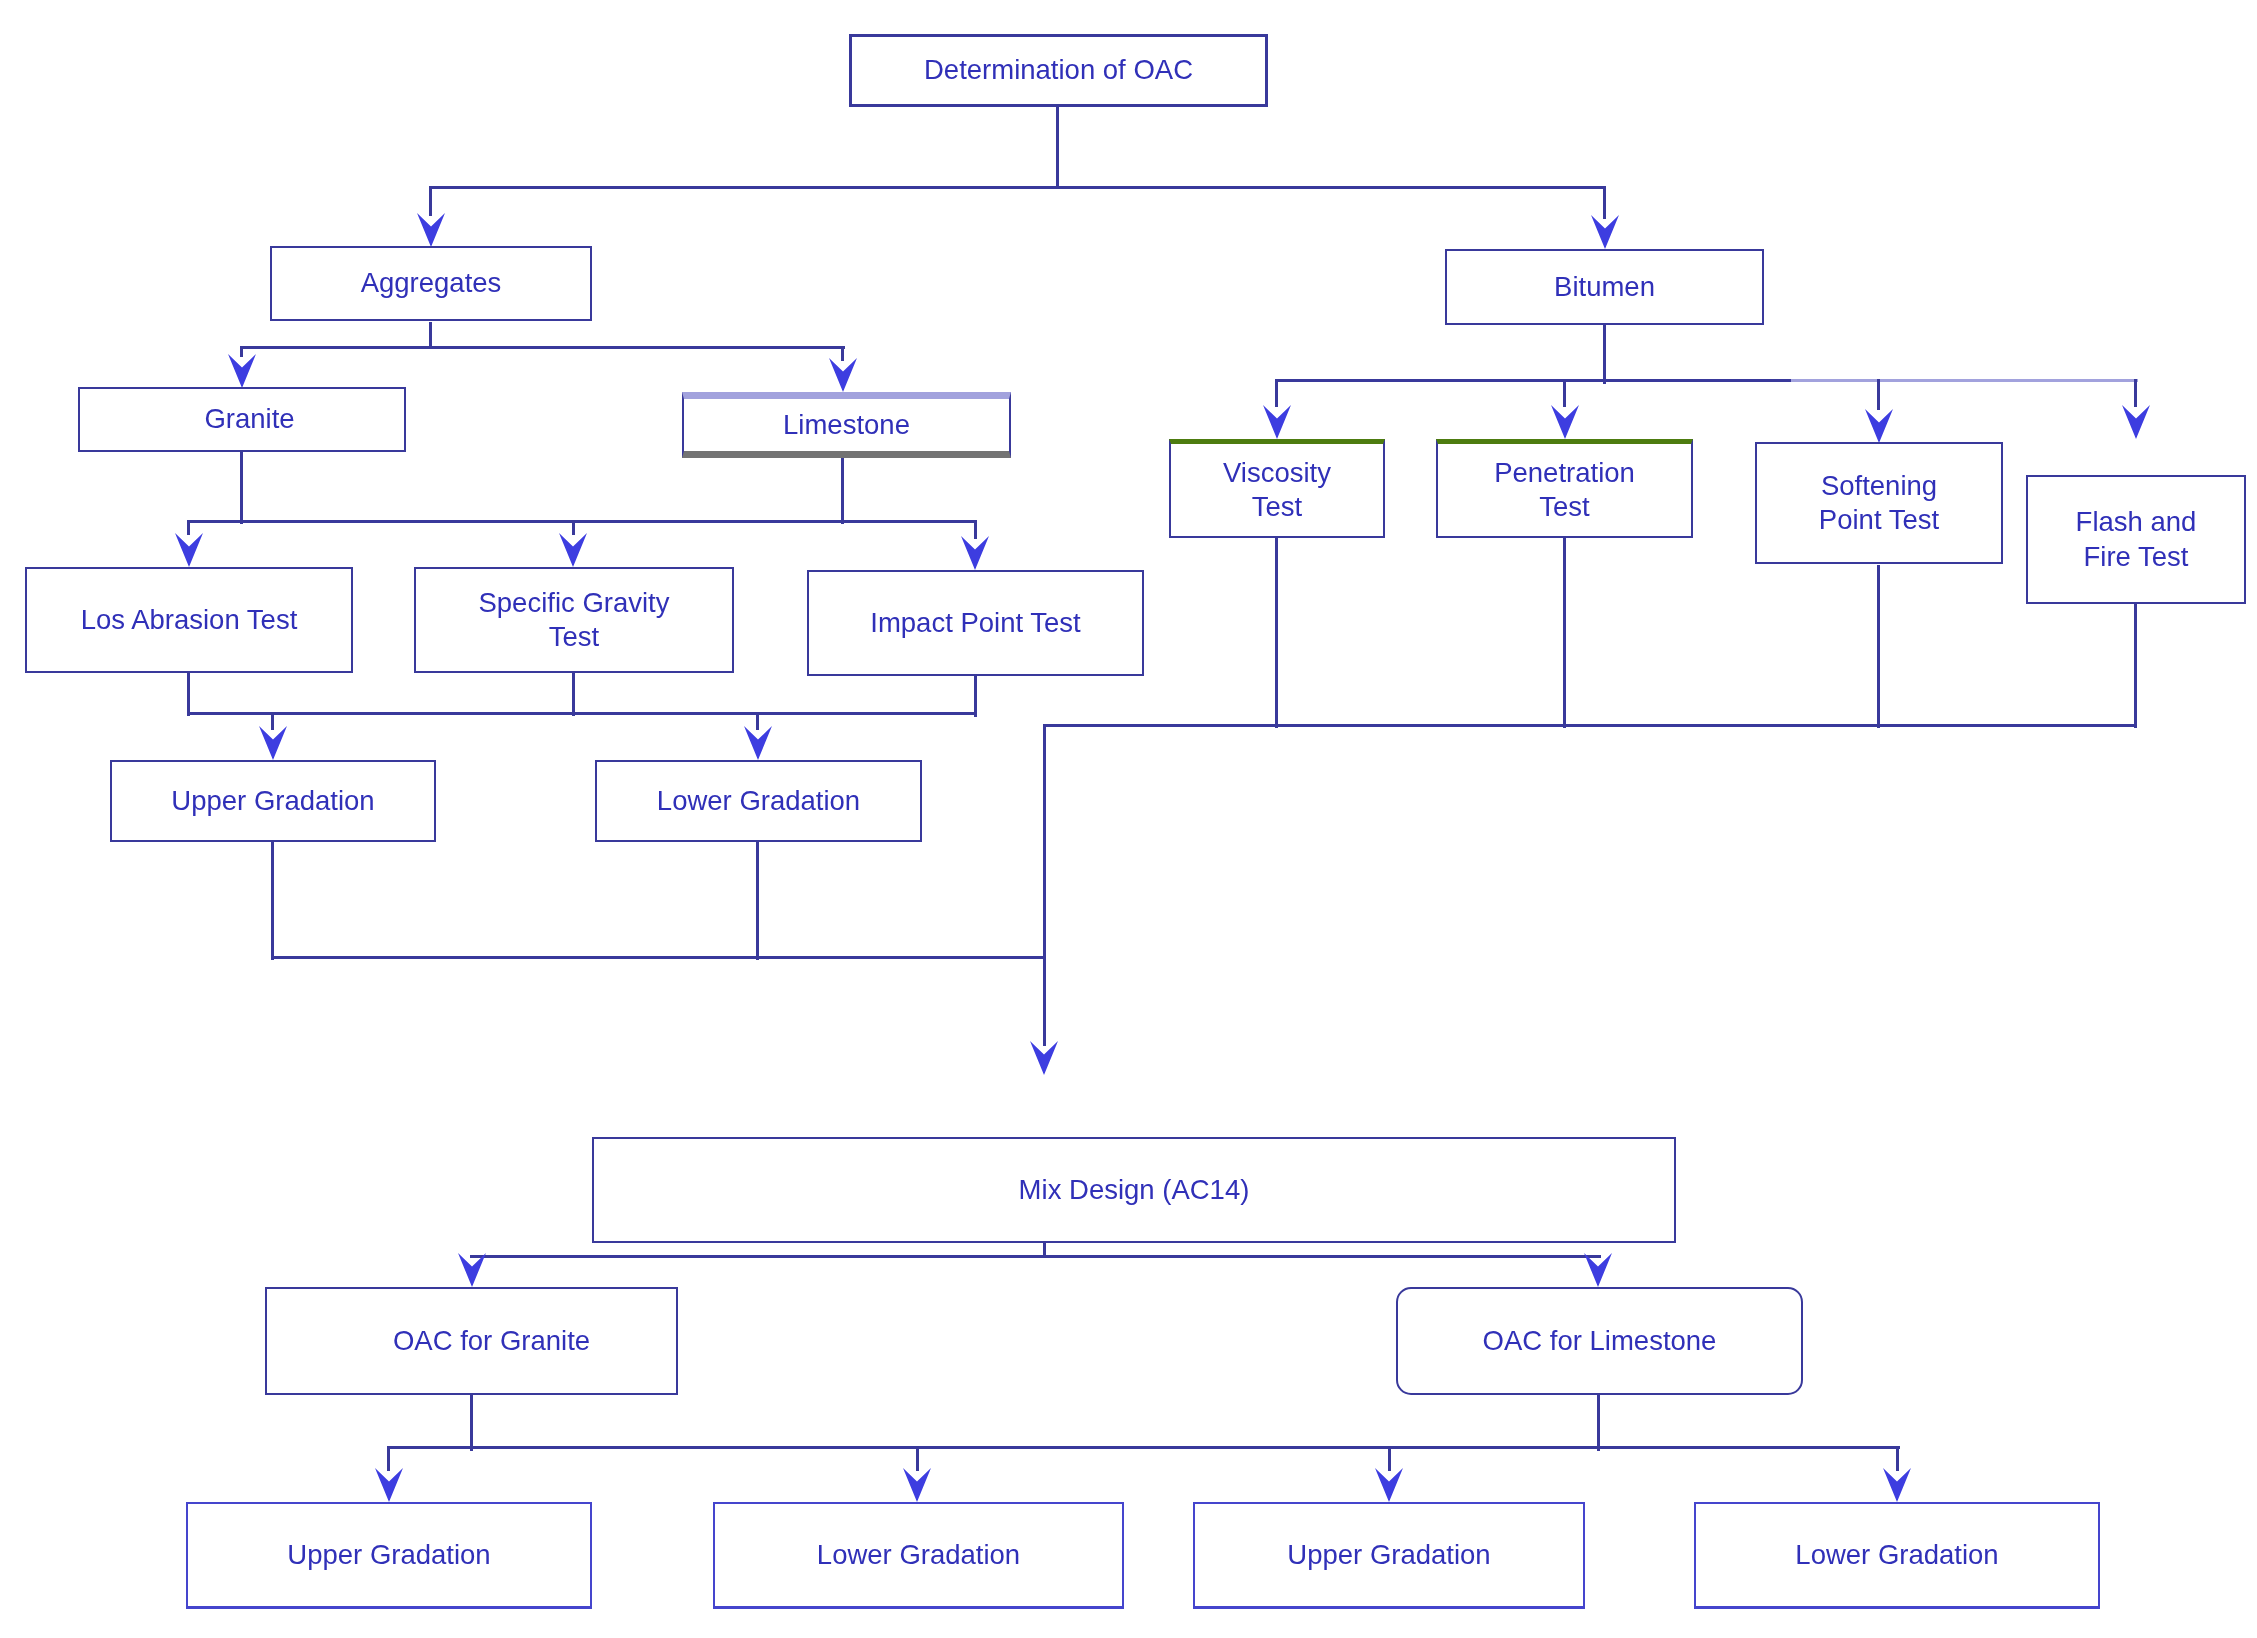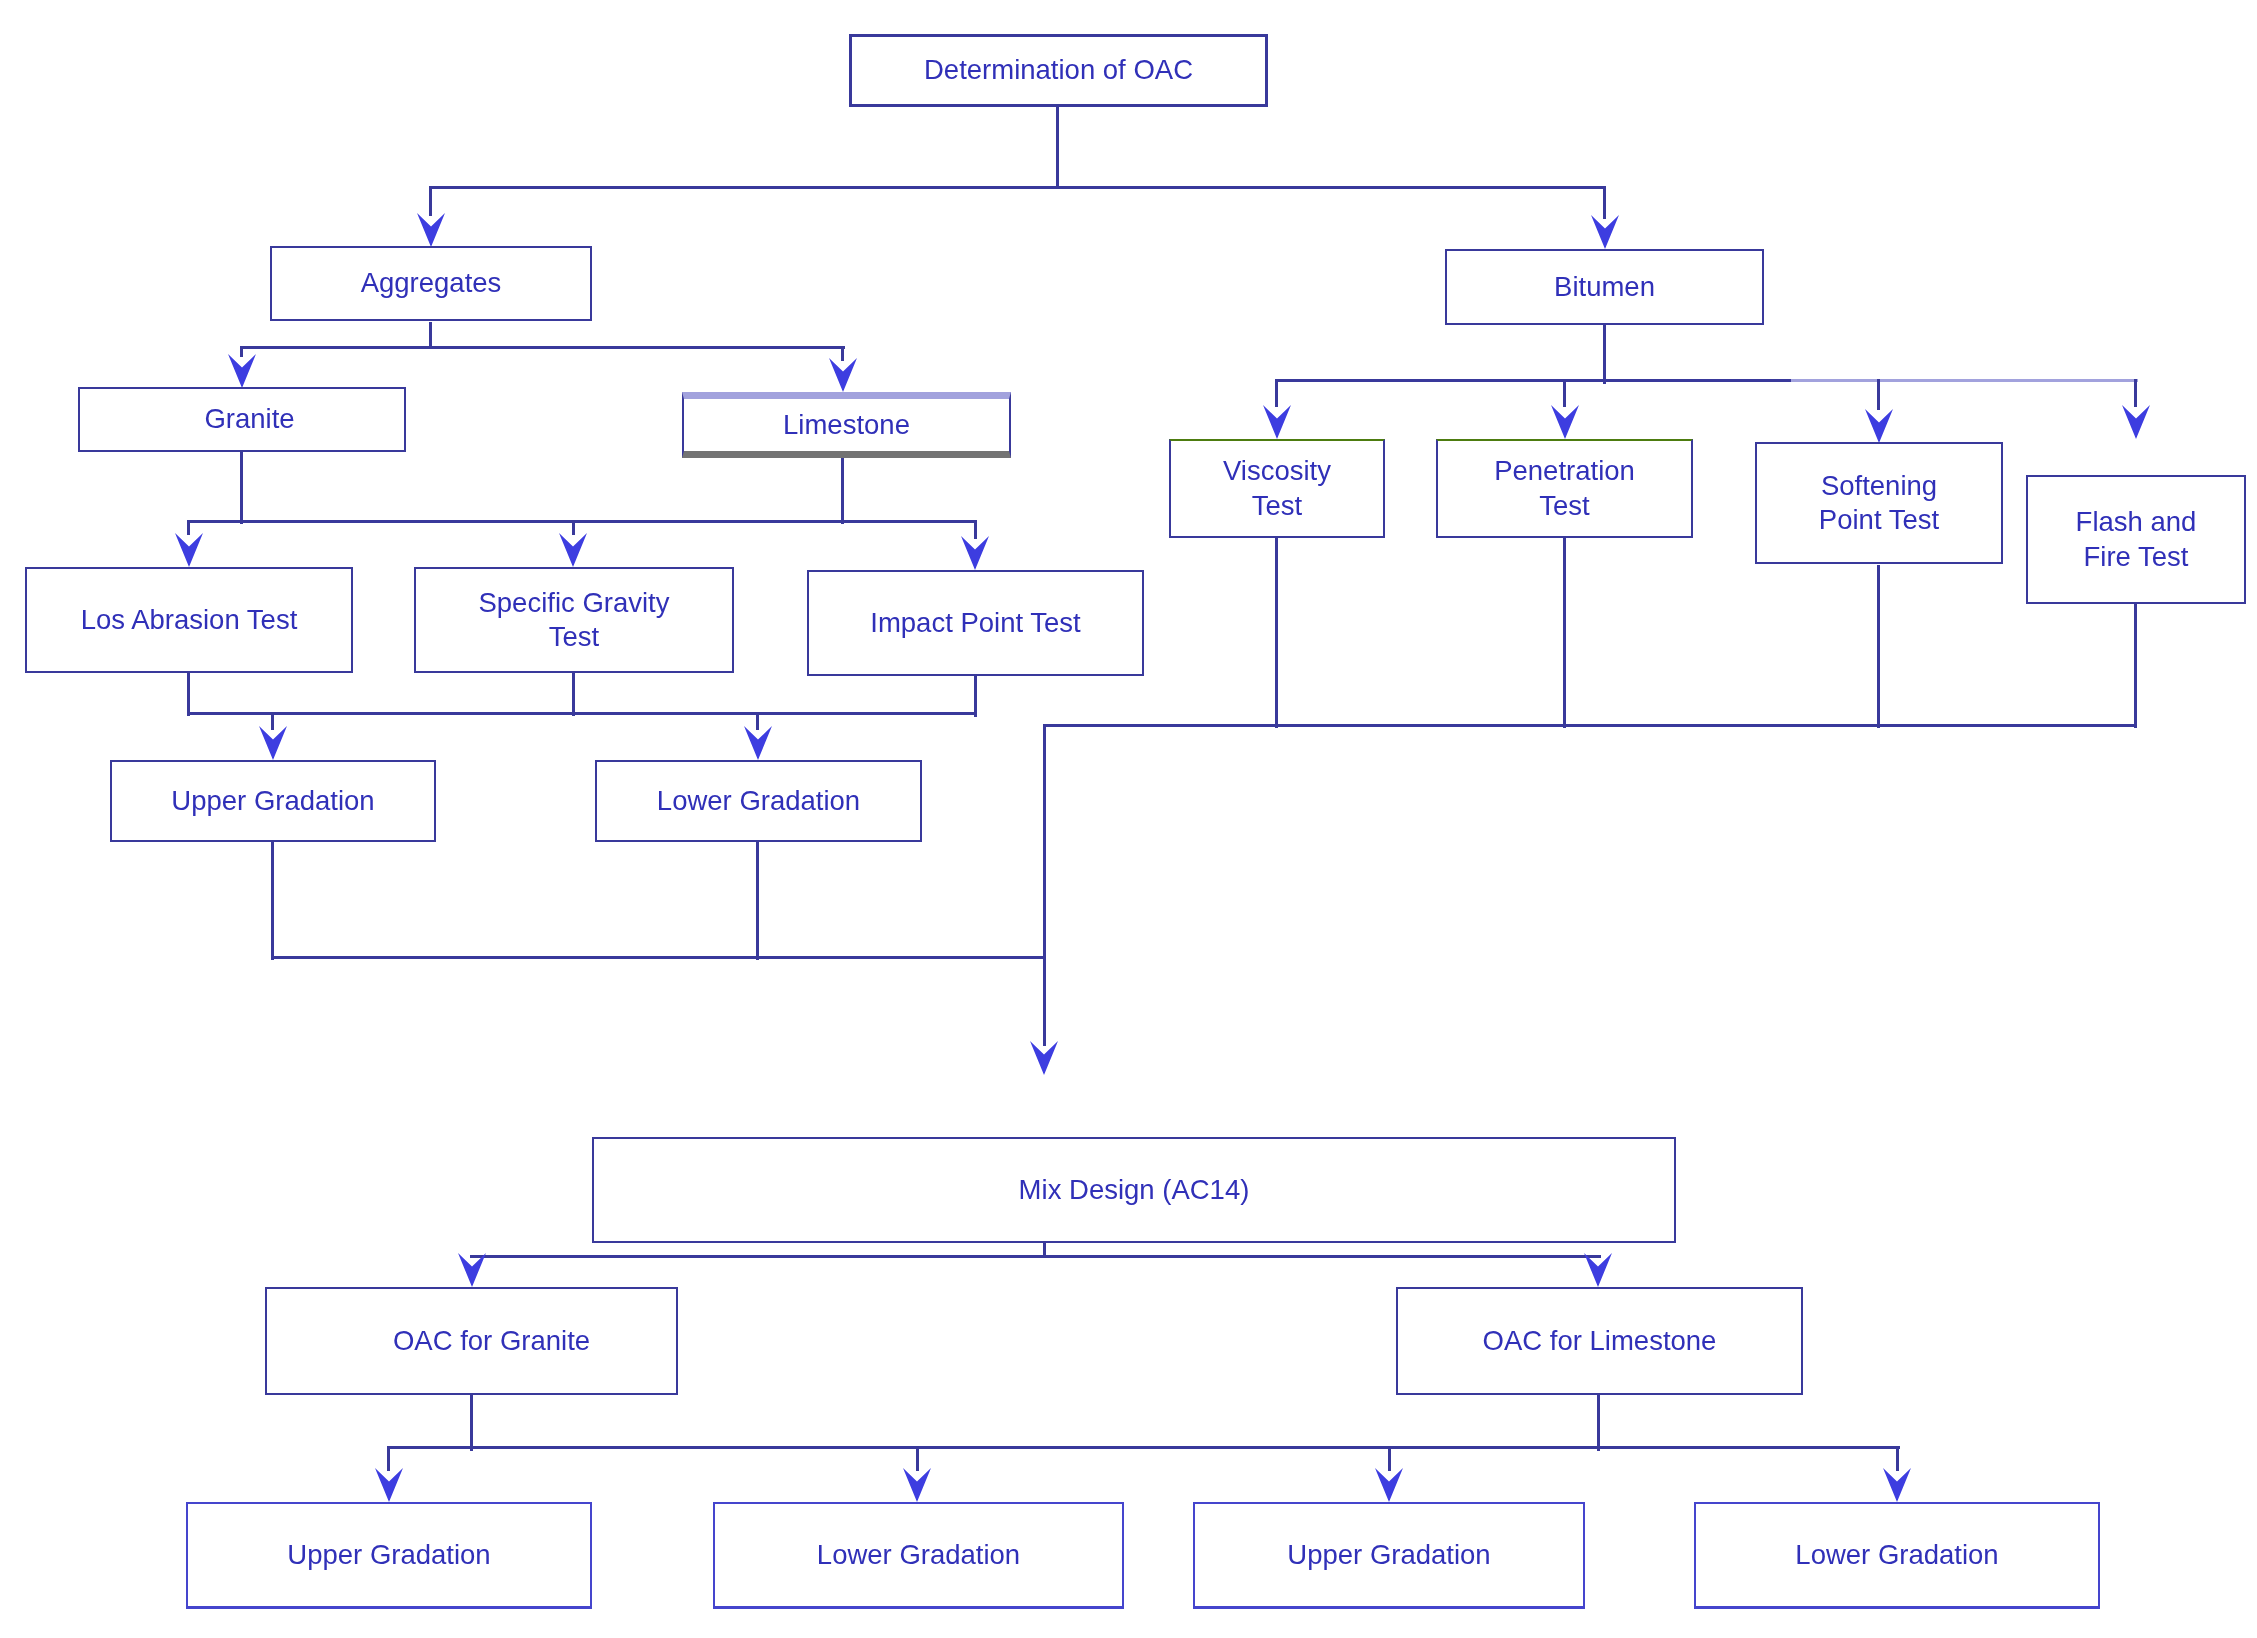--- a/index.html
+++ b/index.html
@@ -17,21 +17,21 @@
     background:#ffffff;
     display:flex;align-items:center;justify-content:center;
     text-align:center;
     color:#3030b8;
     font-size:27.5px;
     line-height:1.25;
   }
   .node .lbl{white-space:pre-line;}
   .node.root{border-width:3.5px;}
   .node.hl-topbottom{border-top:7px solid #a2a2dd;border-bottom:7px solid #737373;}
-  .node.hl-top{border-top:2px solid #4d7c0f;align-items:center;}
+  .node.hl-top{border-top:5px solid #4d7c0f;align-items:center;}
   .node.bottomrow{border-color:#4545cd;border-bottom-width:3.5px;}
   .ln{position:absolute;background:#39399b;}
   .ln.lt{background:#a2a2dd;}
   .ar{
     position:absolute;width:28px;height:34px;background:#3d3de0;
     clip-path:polygon(0 0, 50% 40%, 100% 0, 50% 100%);
   }
   
   #n-root{left:849px;top:34px;width:419px;height:73px;}
   #n-aggregates{left:270px;top:246px;width:322px;height:75px;}
@@ -42,21 +42,21 @@
   #n-penetration{left:1436px;top:439px;width:257px;height:99px;}
   #n-softening{left:1755px;top:442px;width:248px;height:122px;}
   #n-flashfire{left:2026px;top:439px;width:220px;height:129px;margin-top:36px;}
   #n-losabrasion{left:25px;top:567px;width:328px;height:106px;}
   #n-specificgravity{left:414px;top:567px;width:320px;height:106px;}
   #n-impactvalue{left:807px;top:570px;width:337px;height:106px;}
   #n-uppergrad1{left:110px;top:760px;width:326px;height:82px;}
   #n-lowergrad1{left:595px;top:760px;width:327px;height:82px;}
   #n-mixdesign{left:592px;top:1137px;width:1084px;height:106px;}
   #n-oacgranite{left:265px;top:1287px;width:413px;height:108px;padding-left:40px;}
-  #n-oaclimestone{left:1396px;top:1287px;width:407px;height:108px;}
+  #n-oaclimestone{left:1396px;top:1287px;width:407px;height:108px;border-radius:15px;}
   #n-uppergrad2{left:186px;top:1502px;width:406px;height:107px;}
   #n-lowergrad2{left:713px;top:1502px;width:411px;height:107px;}
   #n-uppergrad3{left:1193px;top:1502px;width:392px;height:107px;}
   #n-lowergrad3{left:1694px;top:1502px;width:406px;height:107px;}
 </style>
 </head>
 <body>
 
 <div class="canvas">
 

